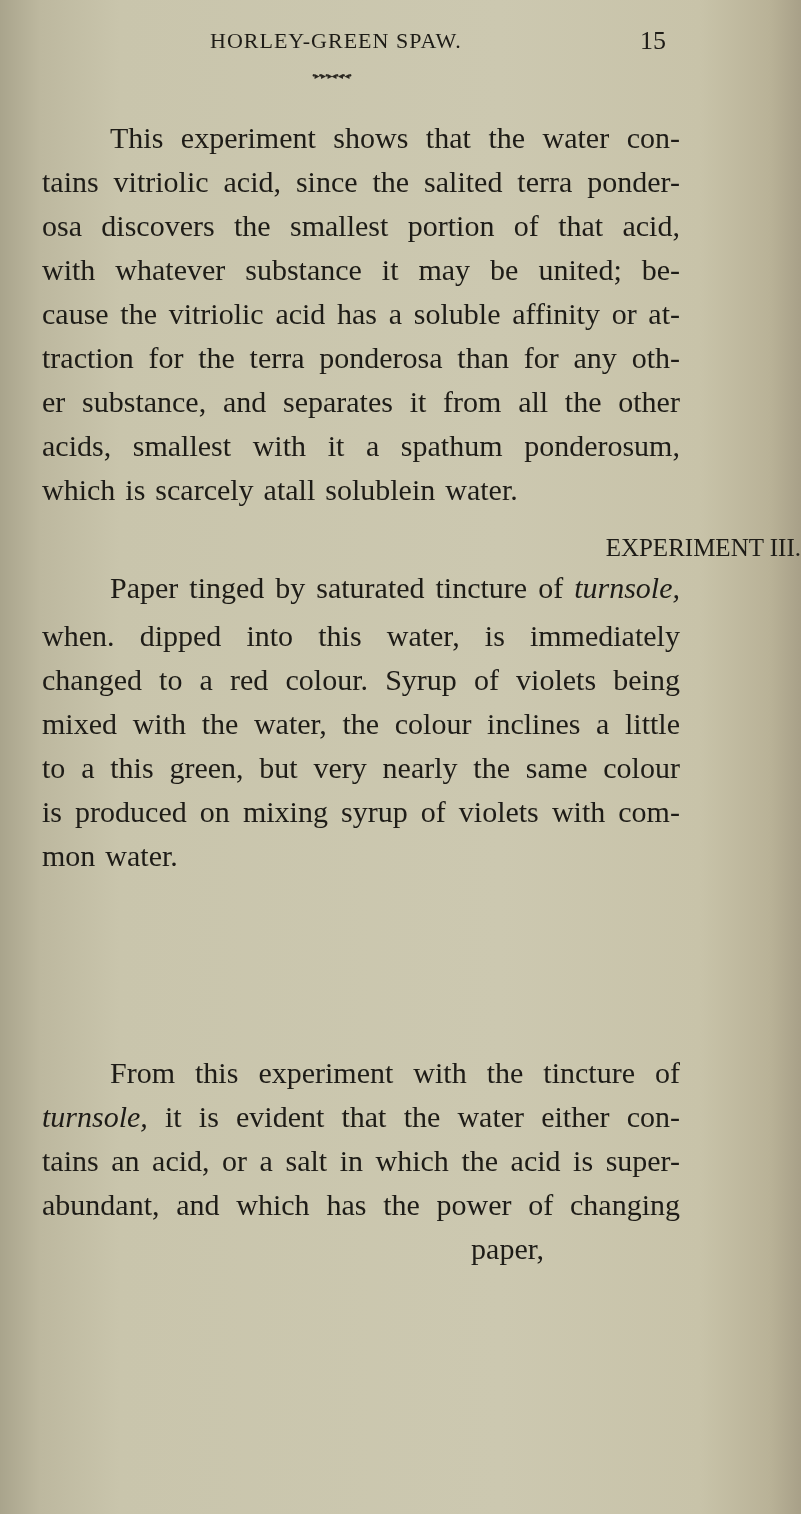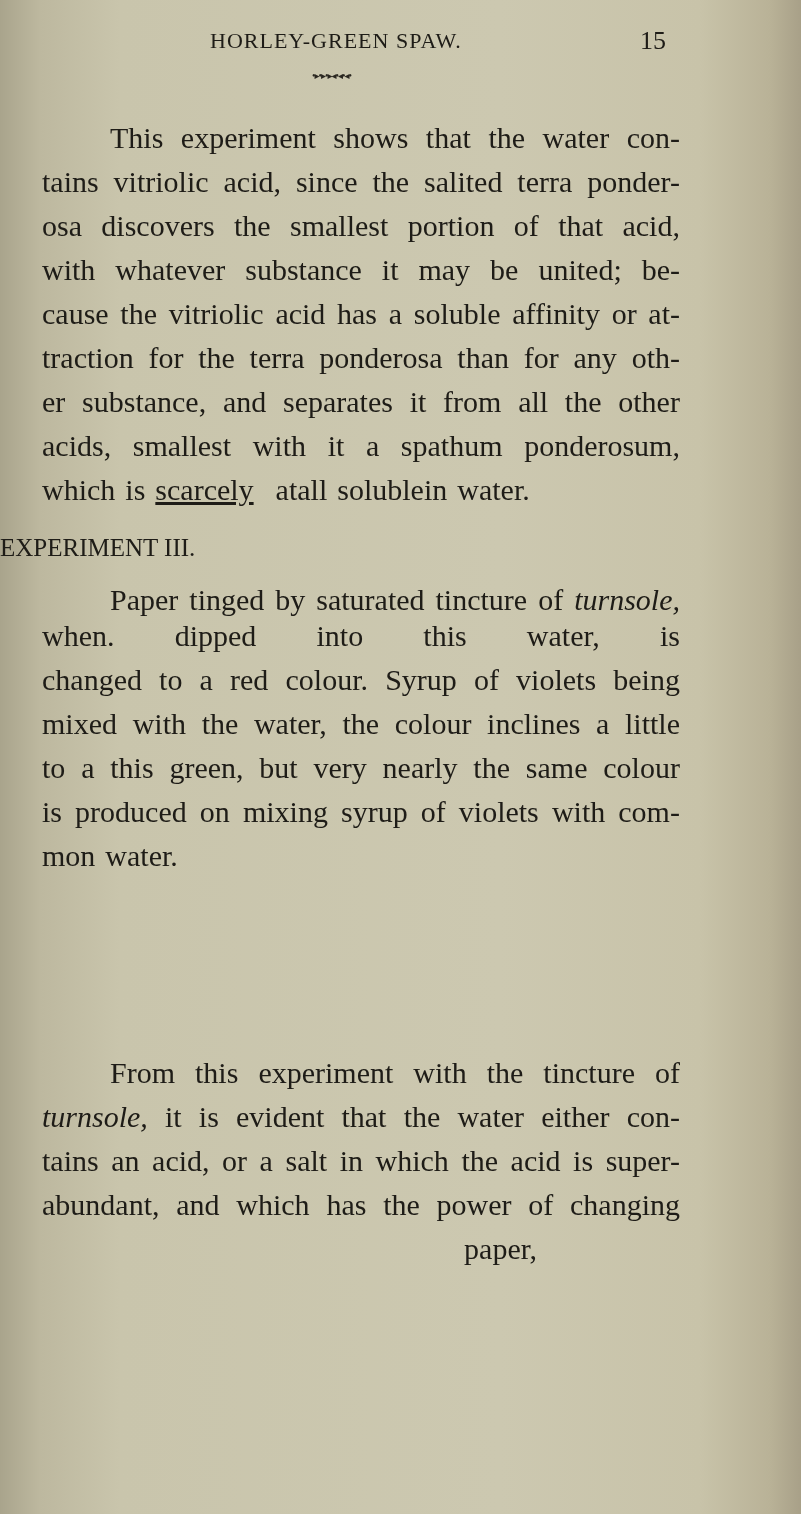--- a/index.html
+++ b/index.html
@@ -8,22 +8,22 @@
     font-family:"Liberation Serif","DejaVu Serif",serif;color:#1e1c17;}
   .page{position:absolute;left:0;top:0;width:665px;height:1514px;}
   .running-head{position:absolute;top:22px;left:0;width:801px;height:40px;}
   .rh-title{position:absolute;left:210px;top:6px;font-size:22px;letter-spacing:1px;}
   .rh-num{position:absolute;left:640px;top:4px;font-size:26px;}
   .ornament{position:absolute;left:312px;top:70px;font-size:10px;letter-spacing:-1px;color:#2a2720;}
   .line{position:absolute;left:42px;width:638px;font-size:30px;line-height:36px;white-space:nowrap;
     display:flex;justify-content:space-between;}
   .line.last{justify-content:flex-start;}
   .line.indent{left:110px;width:570px;}
-  .heading{position:absolute;left:0;width:801px;text-align:left;font-size:25px;}
-  .catch{position:absolute;right:128px;font-size:30px;}
+  .heading{position:absolute;left:0;width:801px;text-align:right;font-size:25px;}
+  .catch{position:absolute;right:121px;font-size:30px;}
   em{font-style:italic;}
 </style>
 </head>
 <body>
 
 <div class="page">
   <div class="running-head">
     <span class="rh-title">HORLEY-GREEN SPAW.</span>
     <span class="rh-num">15</span>
   </div>
@@ -107,46 +107,47 @@
       <span>smallest</span>
       <span>with</span>
       <span>it</span>
       <span>a</span>
       <span>spathum</span>
       <span>ponderosum,</span>
     </div>
   <div class="line last" style="top:472px">
       <span style="margin-right: 10px;">which</span>
       <span style="margin-right: 10px;">is</span>
-      <span style="margin-right: 22px; text-decoration: underline;">scarcely</span>
+      <span style="margin-right: 10px;">scarcely</span>
       <span style="margin-right: 0;">at</span>
       <span style="margin-right: 10px;">all</span>
       <span style="">soluble</span>
       <span style="margin-right: 10px;">in</span>
       <span style="margin-right: 10px;">water.</span>
     </div>
 
   <div class="heading" style="top:534px">EXPERIMENT III.</div>
 
-  <div class="line indent" style="top:582px">
+  <div class="line indent" style="top:570px">
       <span>Paper</span>
       <span>tinged</span>
       <span>by</span>
       <span>saturated</span>
       <span>tincture</span>
       <span>of</span>
       <em>turnsole,</em>
     </div>
   <div class="line" style="top:618px">
       <span>when.</span>
       <span>dipped</span>
       <span>into</span>
       <span>this</span>
       <span>water,</span>
       <span>is</span>
+      <span>immediately</span>
     </div>
   <div class="line" style="top:662px">
       <span>changed</span>
       <span>to</span>
       <span>a</span>
       <span>red</span>
       <span>colour.</span>
       <span>Syrup</span>
       <span>of</span>
       <span>violets</span>

